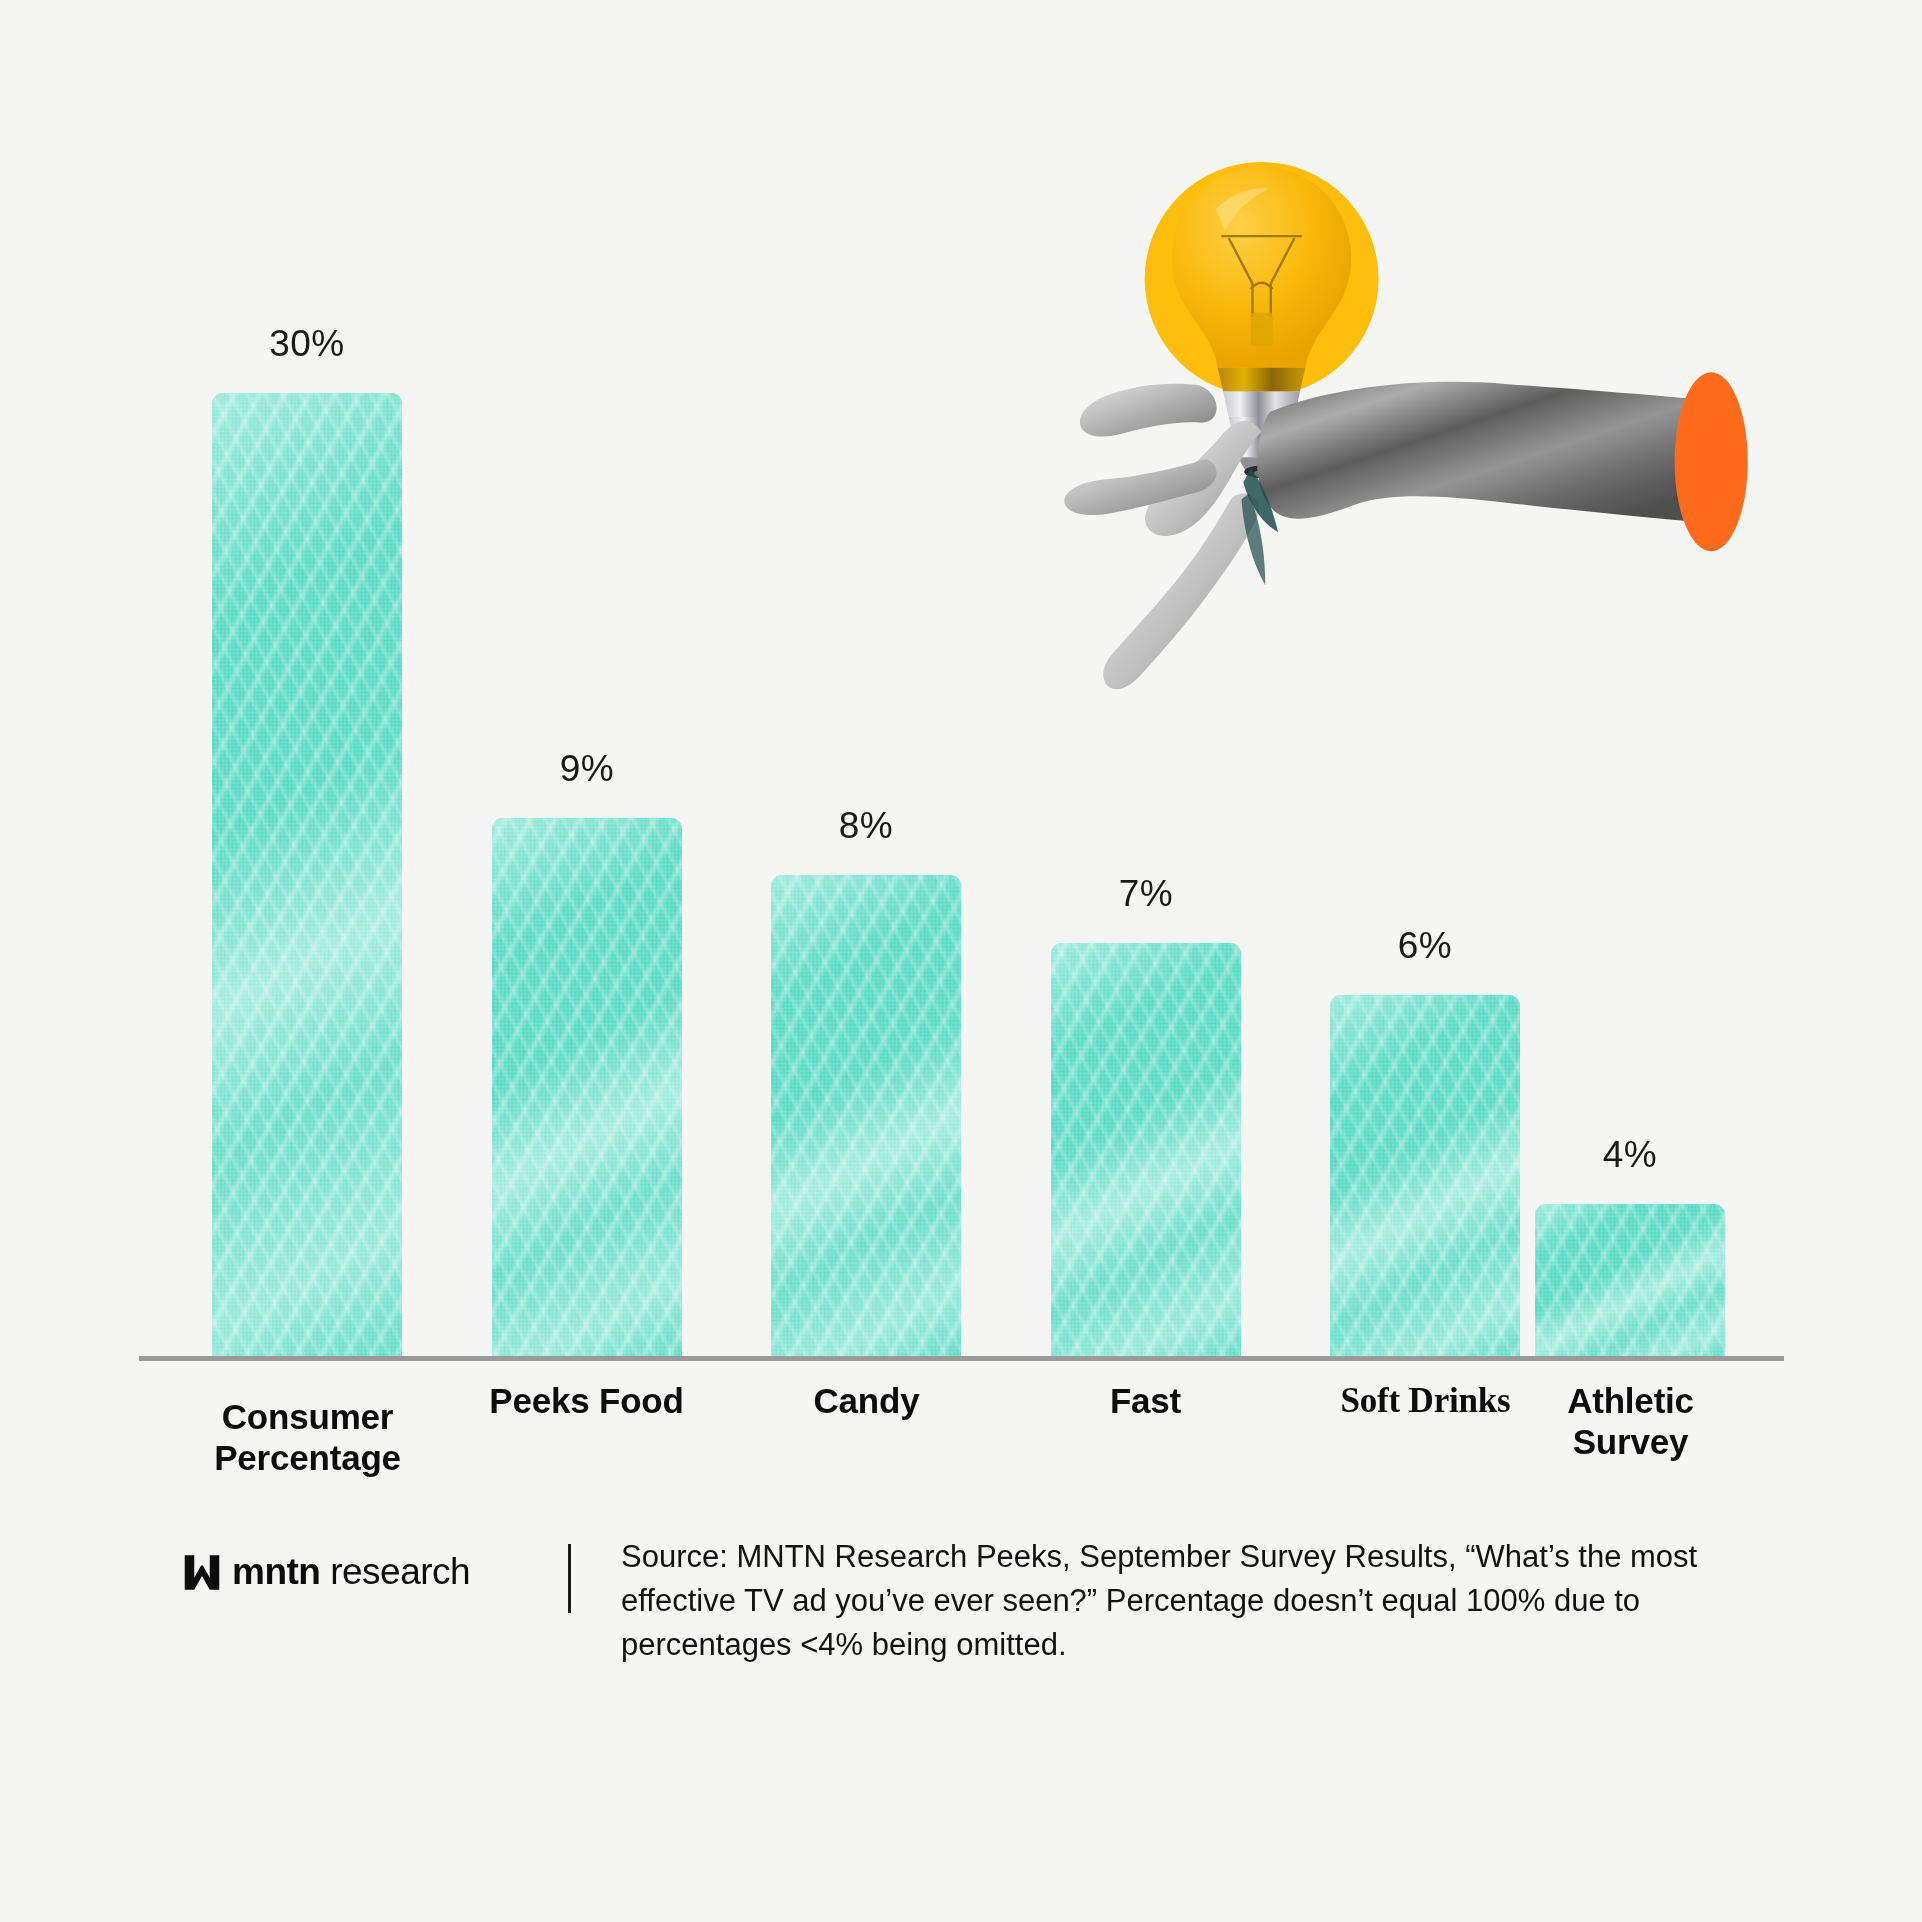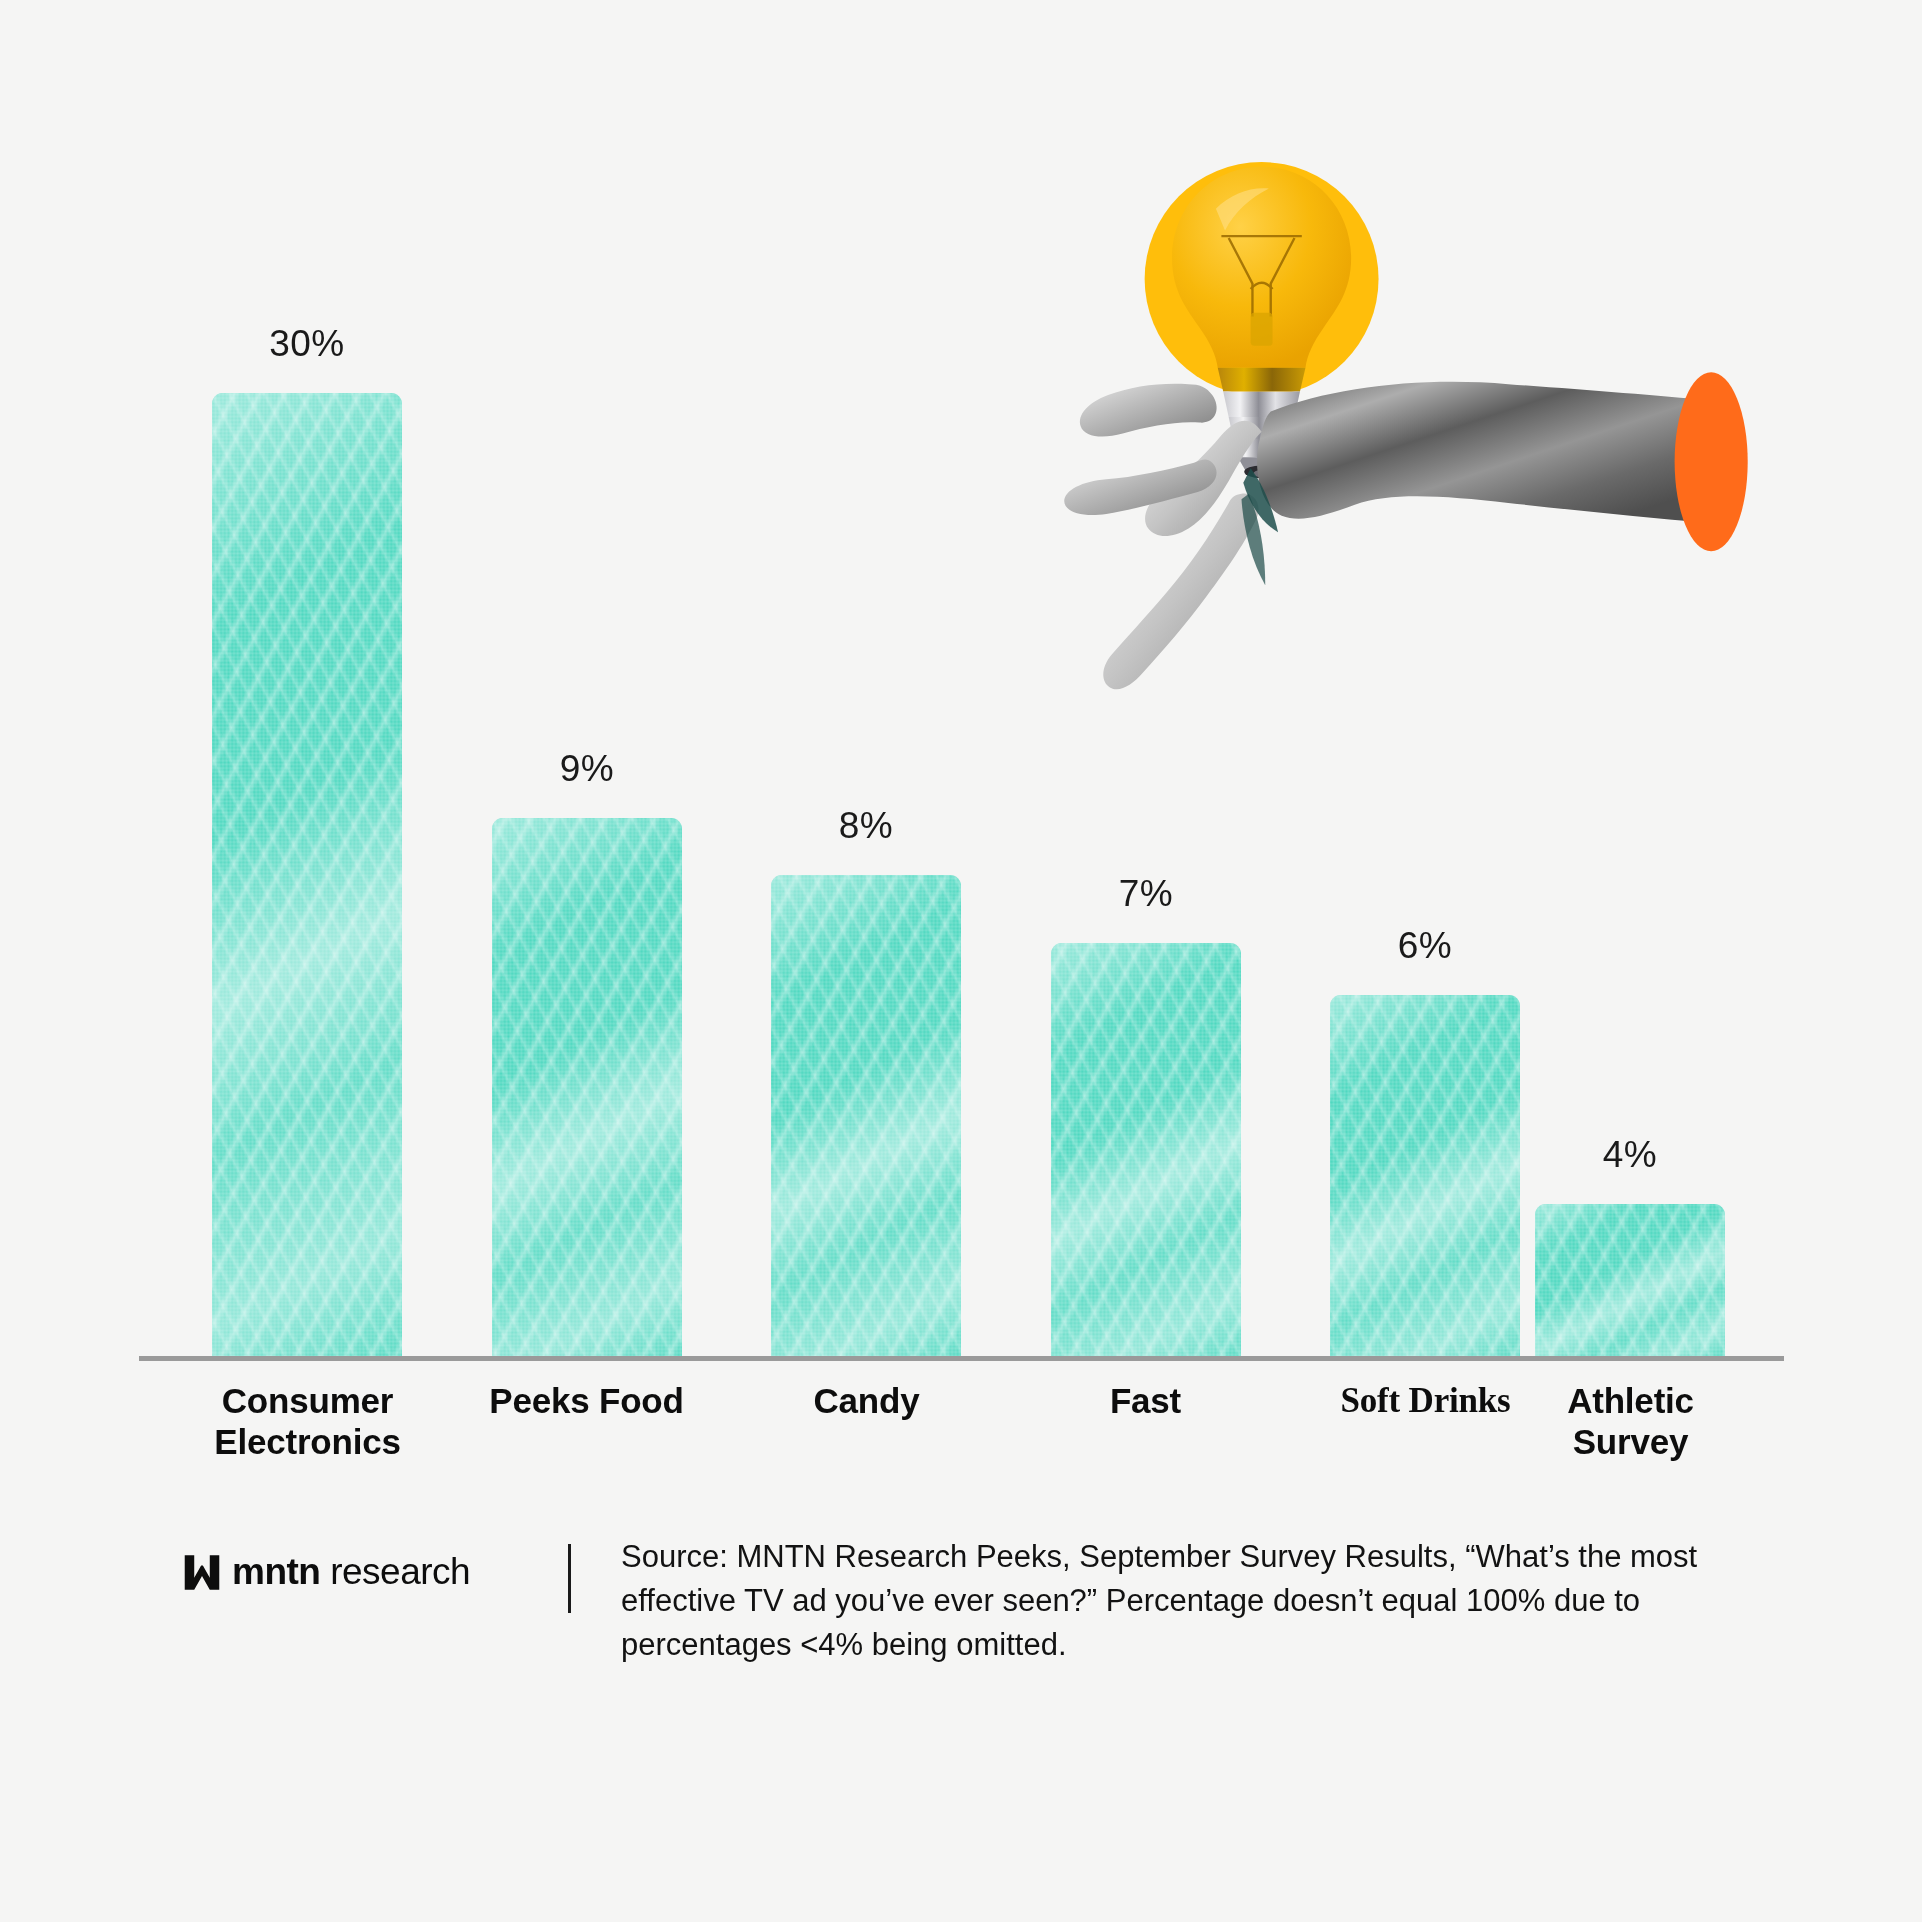--- a/index.html
+++ b/index.html
@@ -380,23 +380,23 @@
           <div class="wash"></div>
           <div class="grain"></div>
         </div>
       </div>
 
     </div>
     <div class="axis-line"></div>
   </div>
 
   <div class="cat-labels">
-    <div class="cat-label" style="left:37px; width:263px;">
+    <div class="cat-label" style="left:37px; width:263px;margin-top:16px;">
       <div>Consumer</div>
-      <div>Electronics</div>
+      <div>Percentage</div>
     </div>
     <div class="cat-label" style="left:316px; width:263px;">
       <div>Peeks Food</div>
     </div>
     <div class="cat-label" style="left:596px; width:263px;">
       <div>Candy</div>
     </div>
     <div class="cat-label" style="left:875px; width:263px;">
       <div>Fast</div>
     </div>

